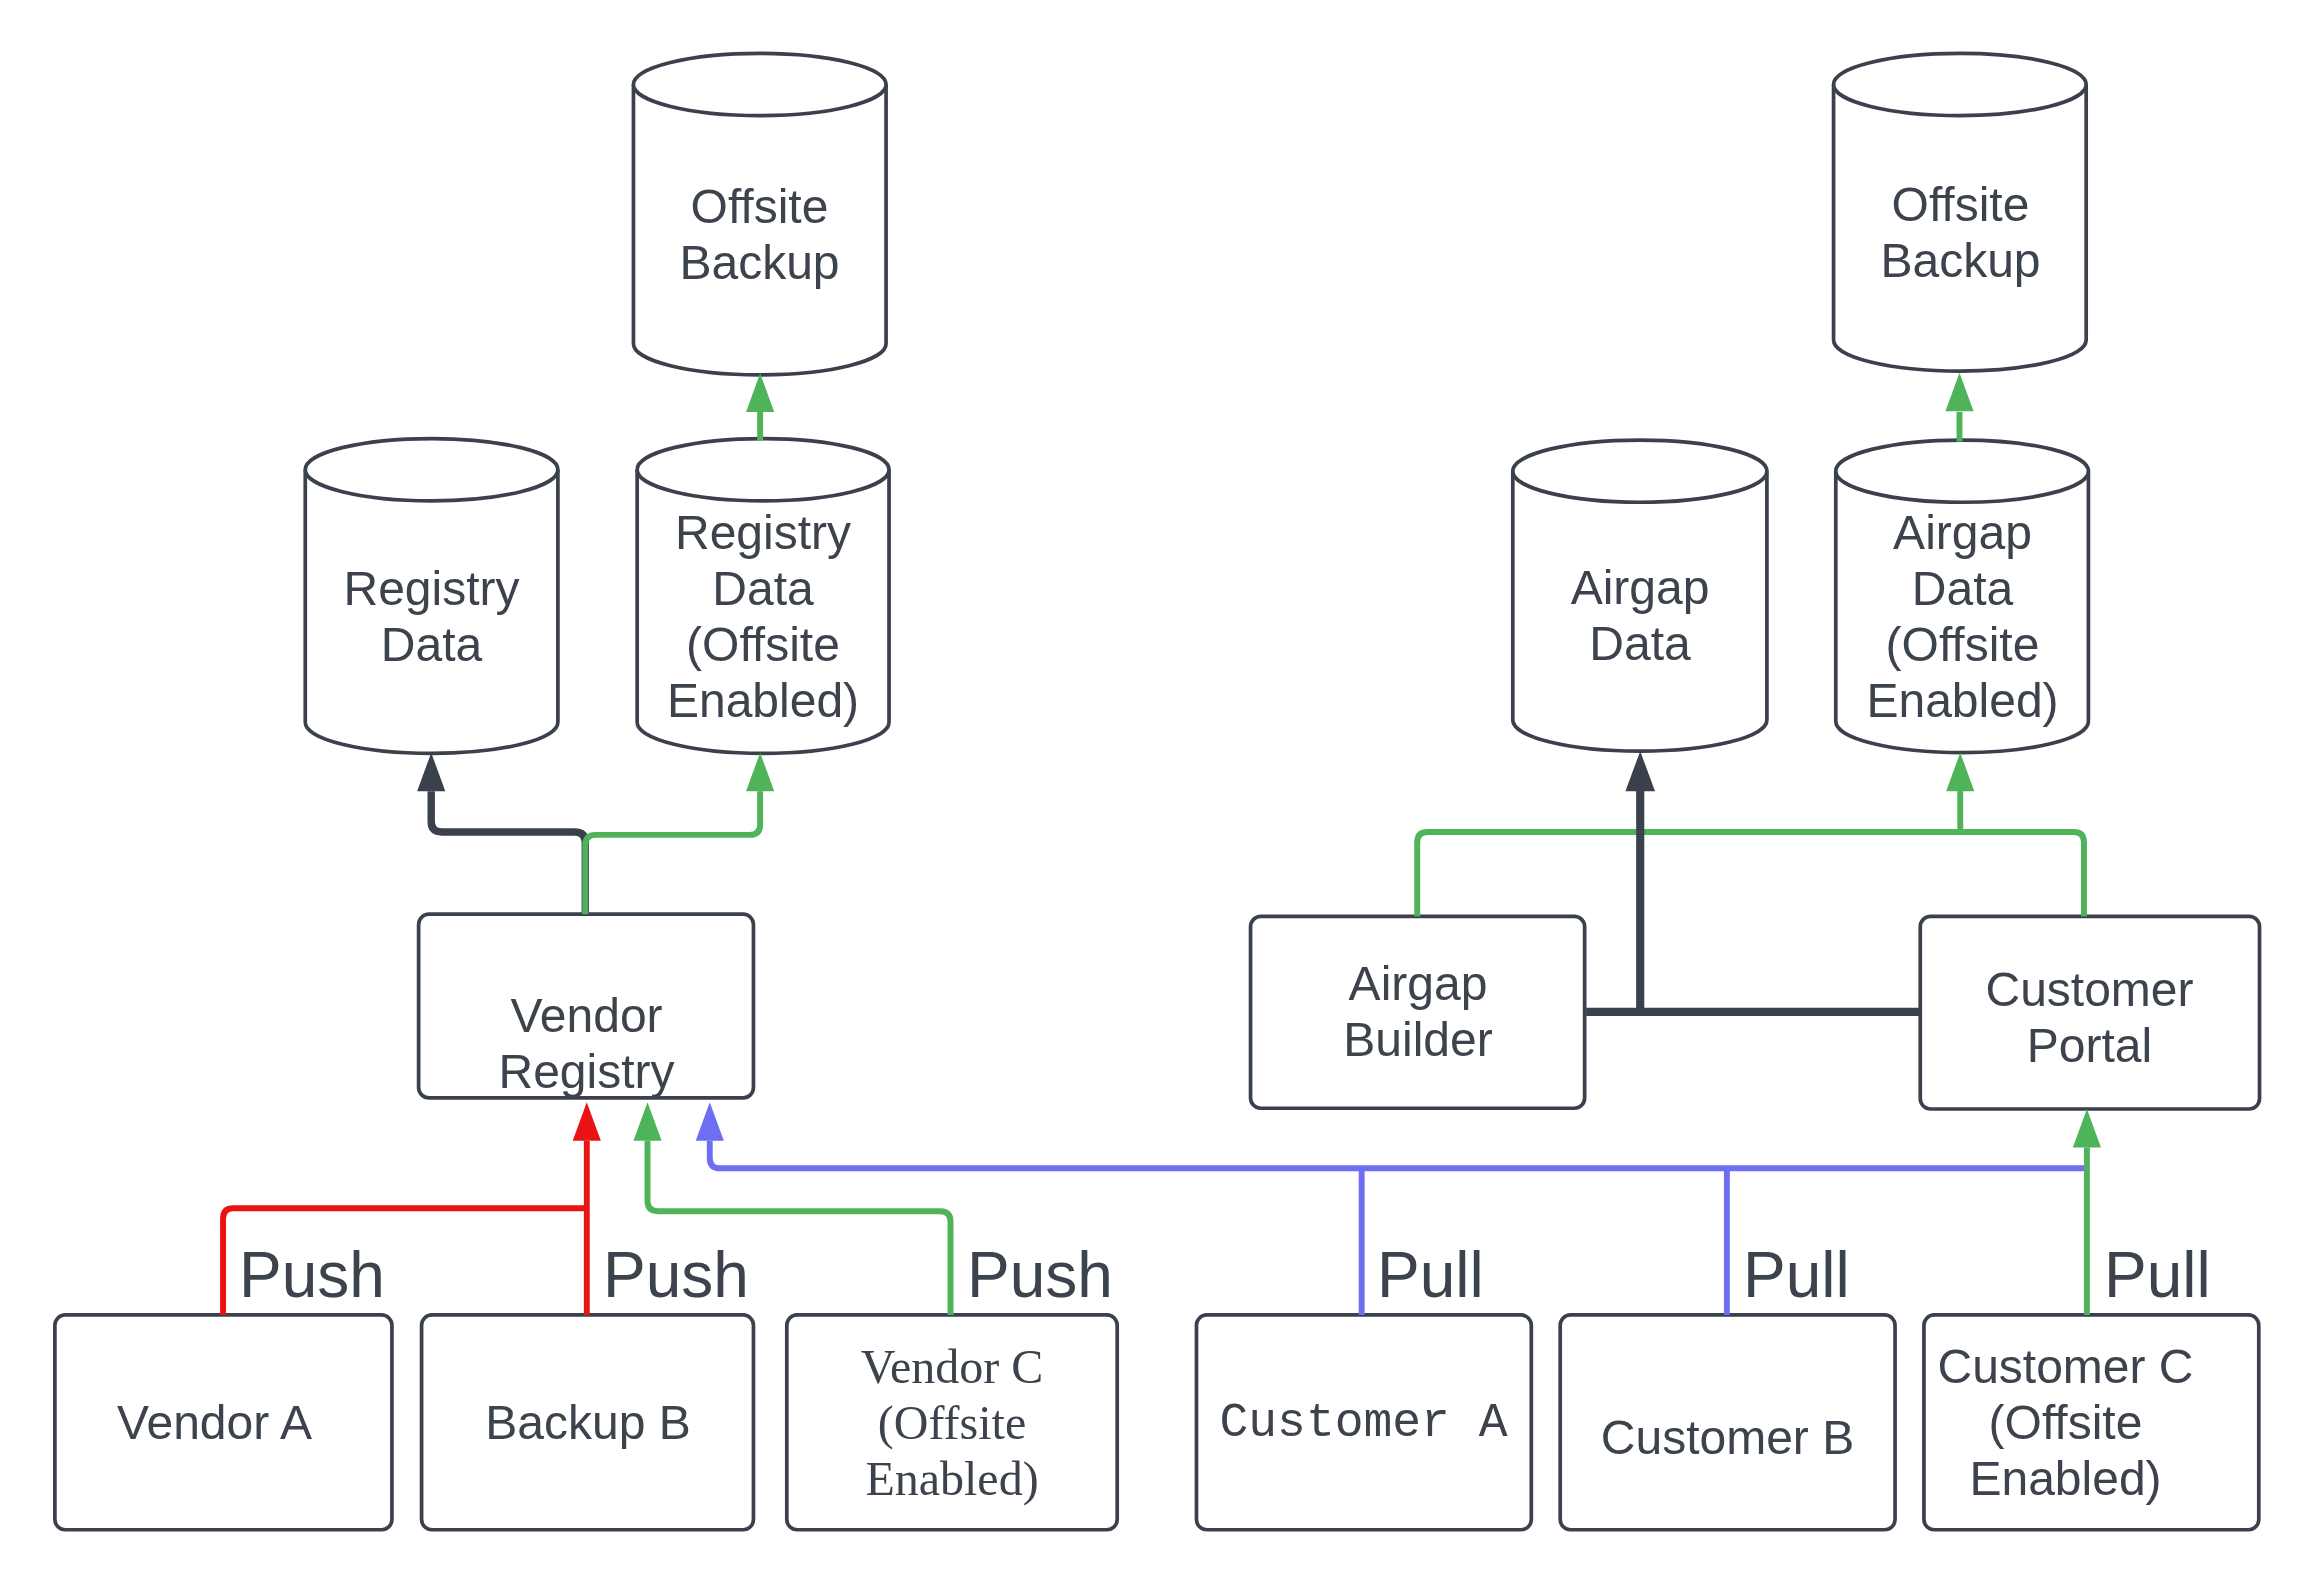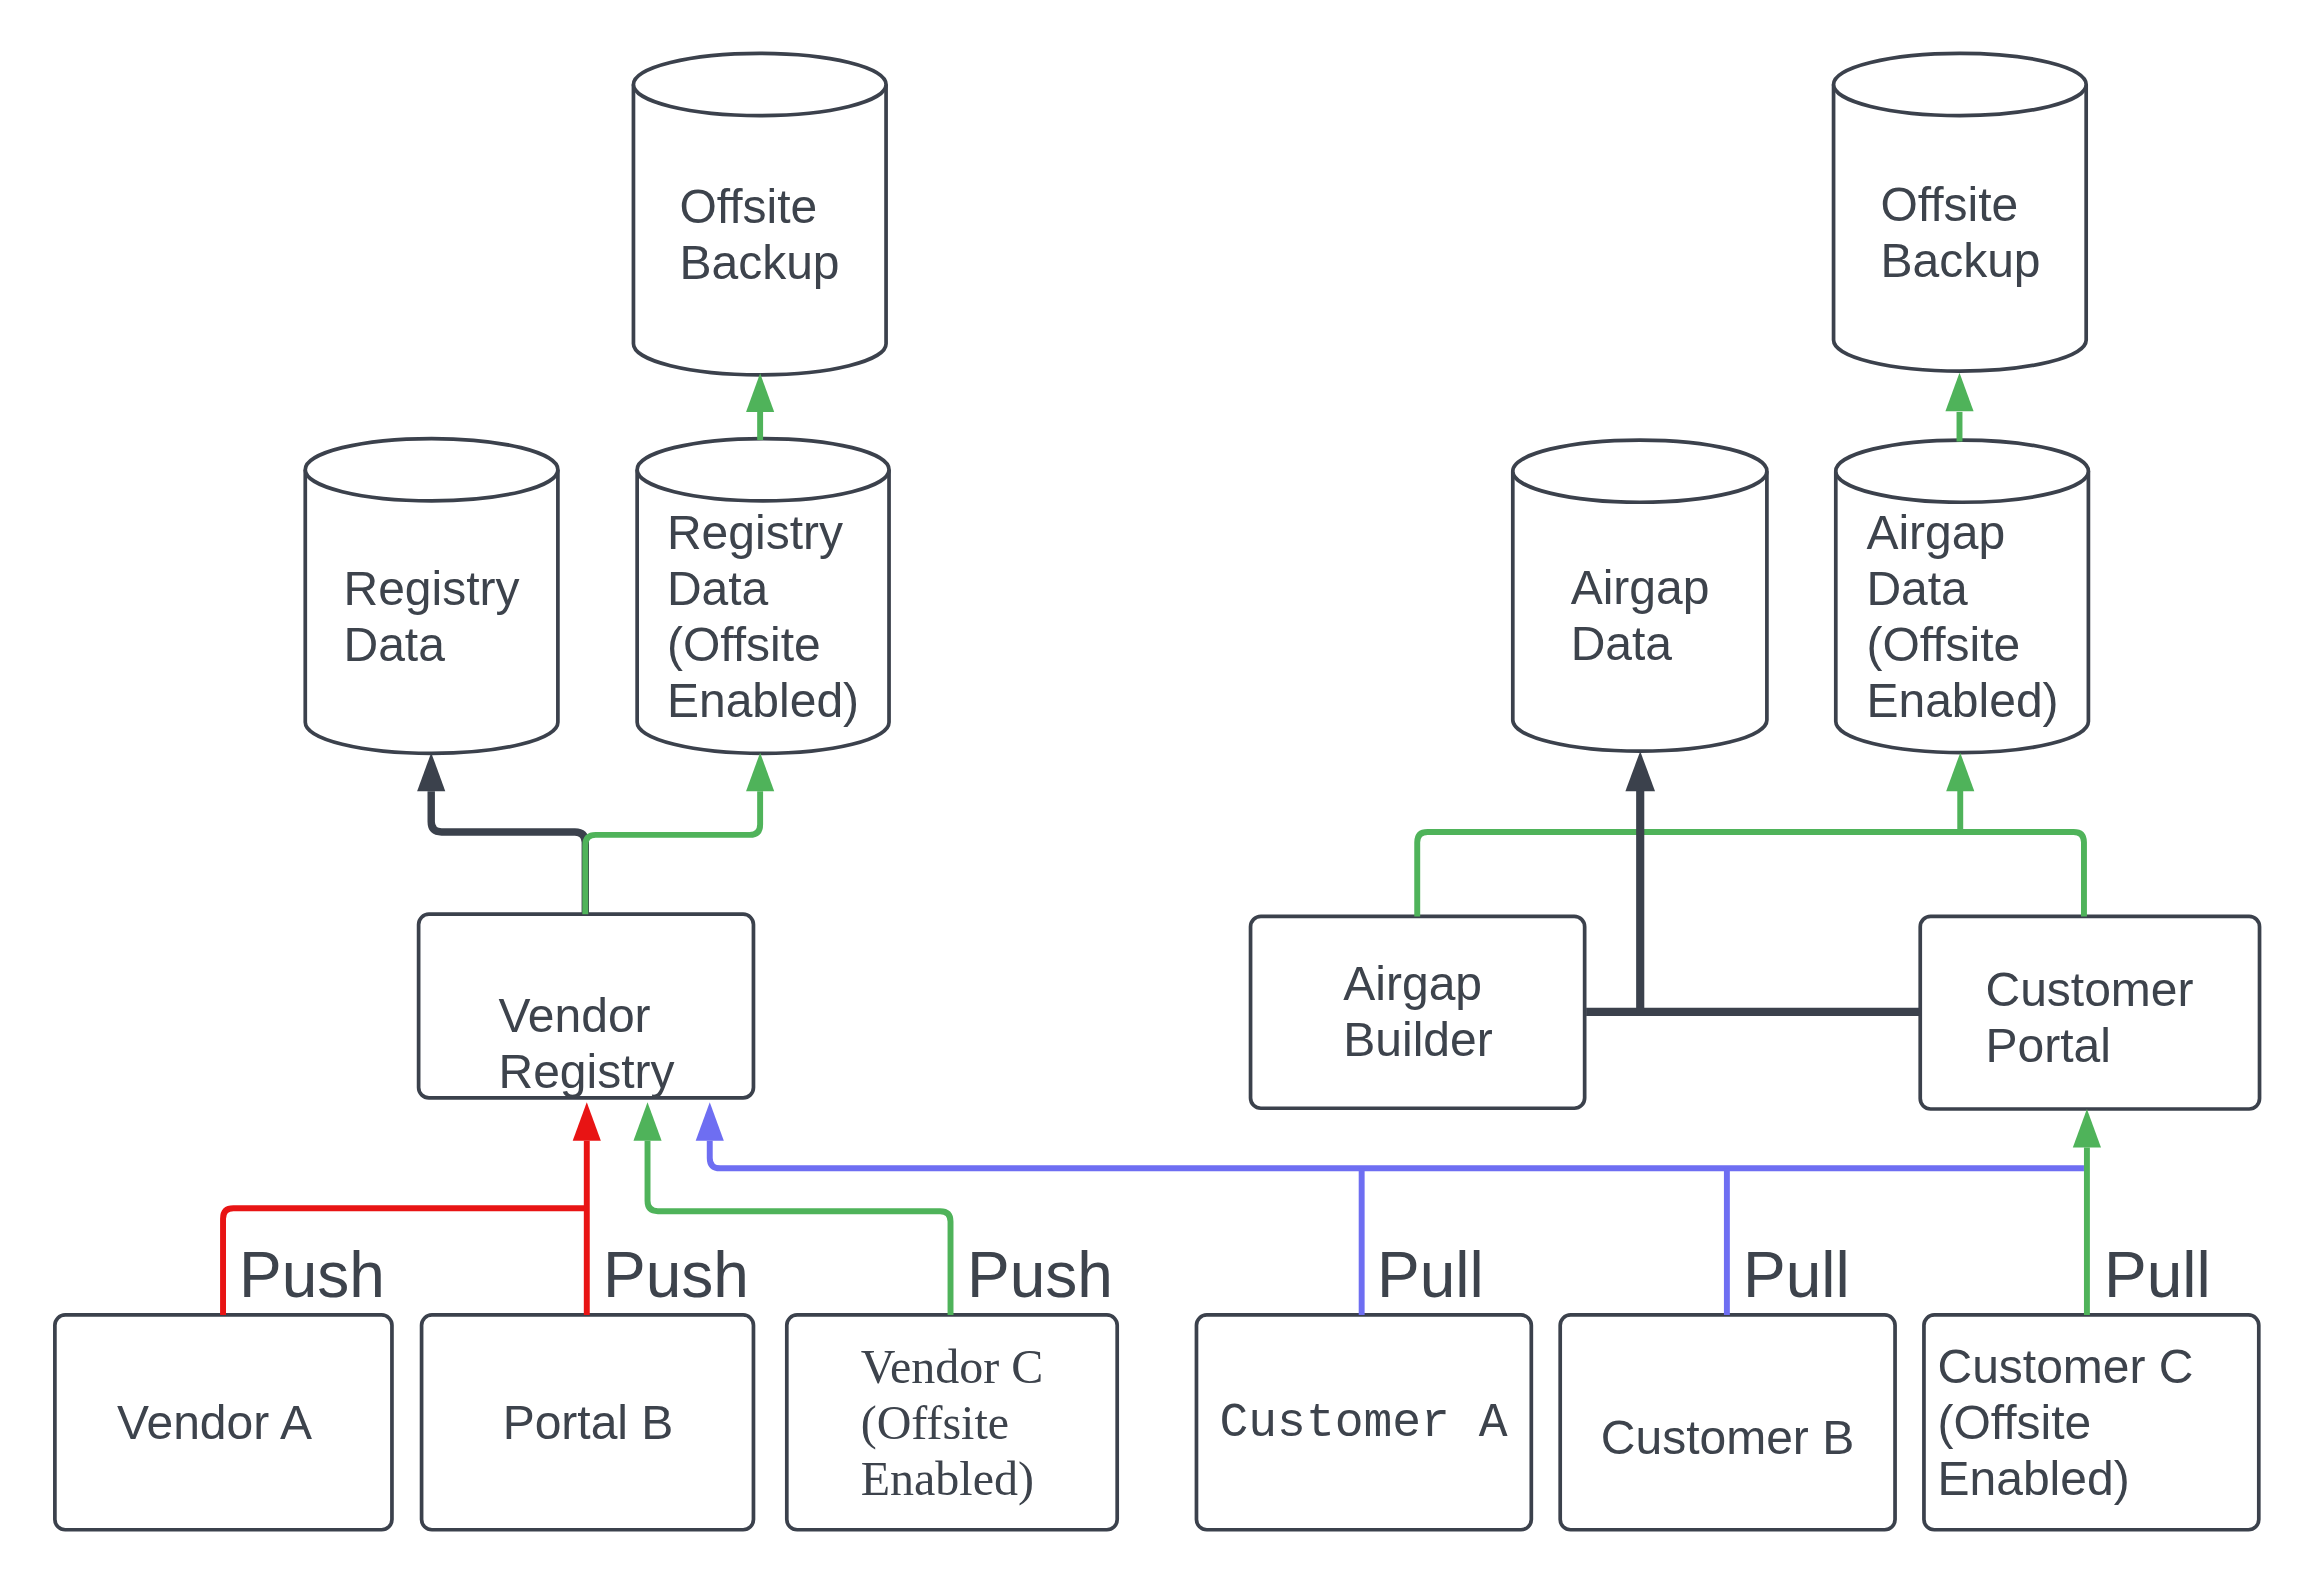--- a/index.html
+++ b/index.html
@@ -10,20 +10,21 @@
     background: #ffffff;
     font-family: "Liberation Sans", sans-serif;
     overflow: hidden;
   }
   #diagram-svg { position: absolute; left: 0; top: 0; }
   .node-label {
     position: absolute;
     display: flex;
     align-items: center;
     justify-content: center;
+    text-align: center;
     white-space: pre-line;
     color: #3d434c;
     font-size: 48px;
     line-height: 56px;
     box-sizing: border-box;
     cursor: default;
   }
   .cyl-label { padding-top: 41px; }
   .edge-label {
     position: absolute;
@@ -119,21 +120,21 @@
 Backup</div>
   <div class="node-label cyl-label" style="left:305px; top:439px; width:253px; height:315px;">Registry
 Data</div>
   <div class="node-label cyl-label" style="left:637px; top:439px; width:252px; height:315px;">Registry
 Data
 (Offsite
 Enabled)</div>
   <div class="node-label" style="left:419px; top:948px; width:335px; height:192px;">Vendor
 Registry</div>
   <div class="node-label" style="left:46px; top:1315px; width:337px; height:215px;">Vendor A</div>
-  <div class="node-label" style="left:422px; top:1315px; width:332px; height:215px;">Portal B</div>
+  <div class="node-label" style="left:422px; top:1315px; width:332px; height:215px;">Backup B</div>
   <div class="node-label" style="left:787px; top:1315px; width:330px; height:215px;font-family:Liberation Serif, serif;">Vendor C
 (Offsite
 Enabled)</div>
   <div class="node-label cyl-label" style="left:1834px; top:53px; width:253px; height:318px;">Offsite
 Backup</div>
   <div class="node-label cyl-label" style="left:1513px; top:440px; width:254px; height:311px;">Airgap
 Data</div>
   <div class="node-label cyl-label" style="left:1836px; top:440px; width:253px; height:313px;">Airgap
 Data
 (Offsite

